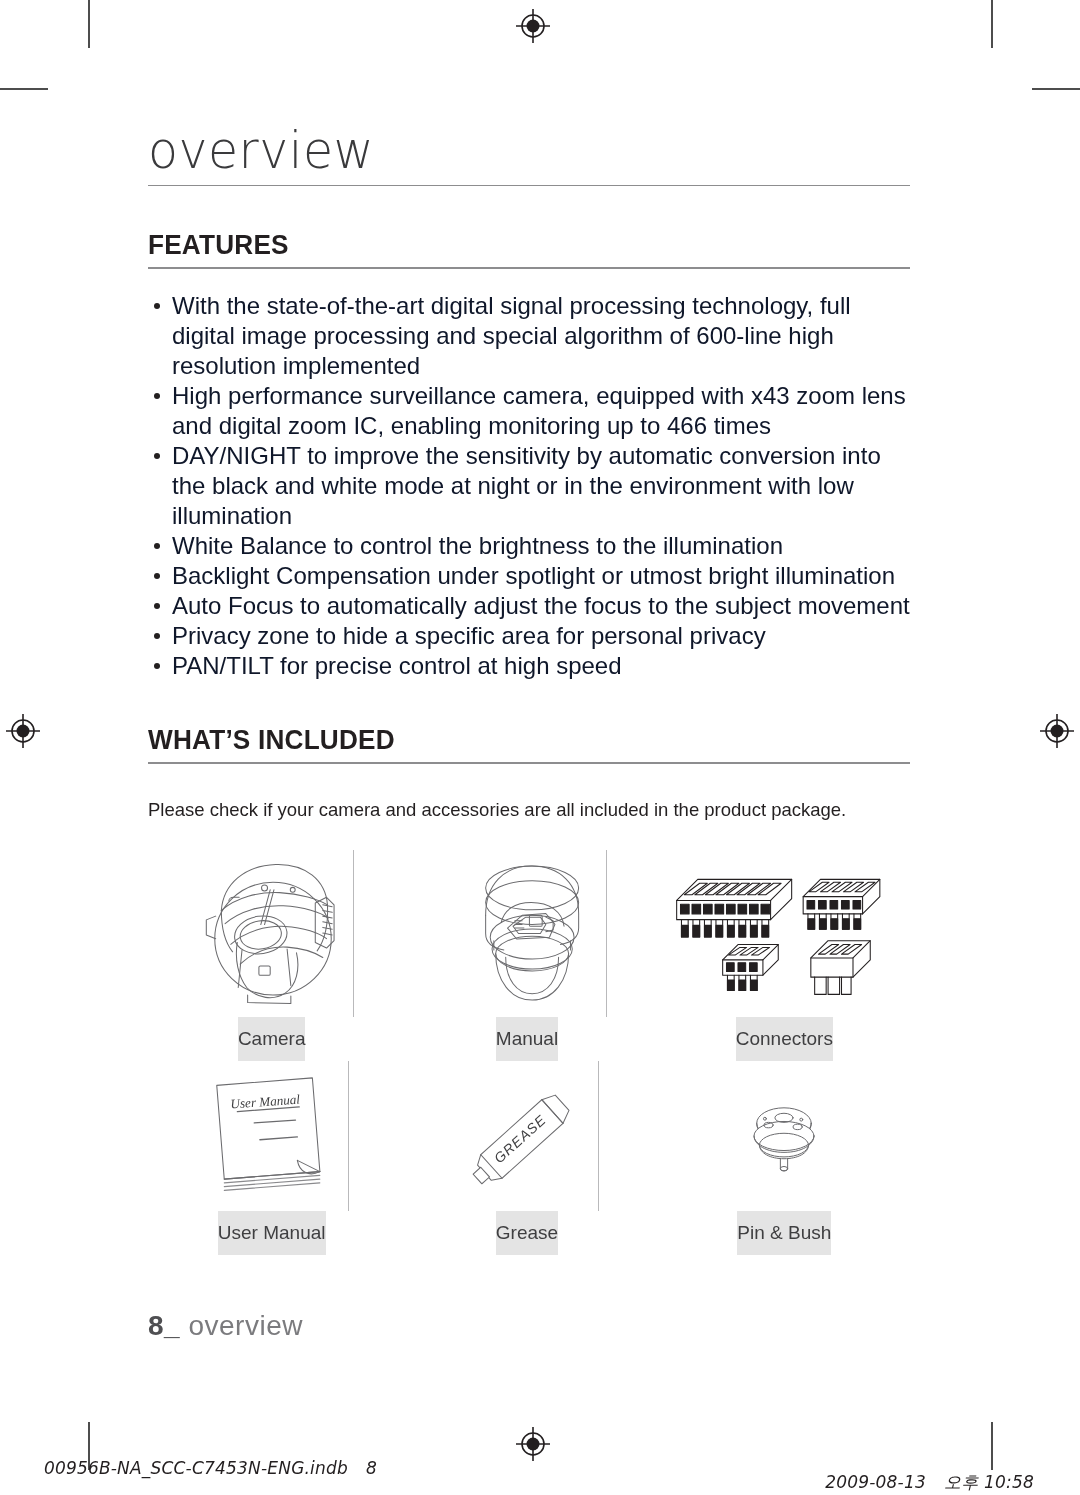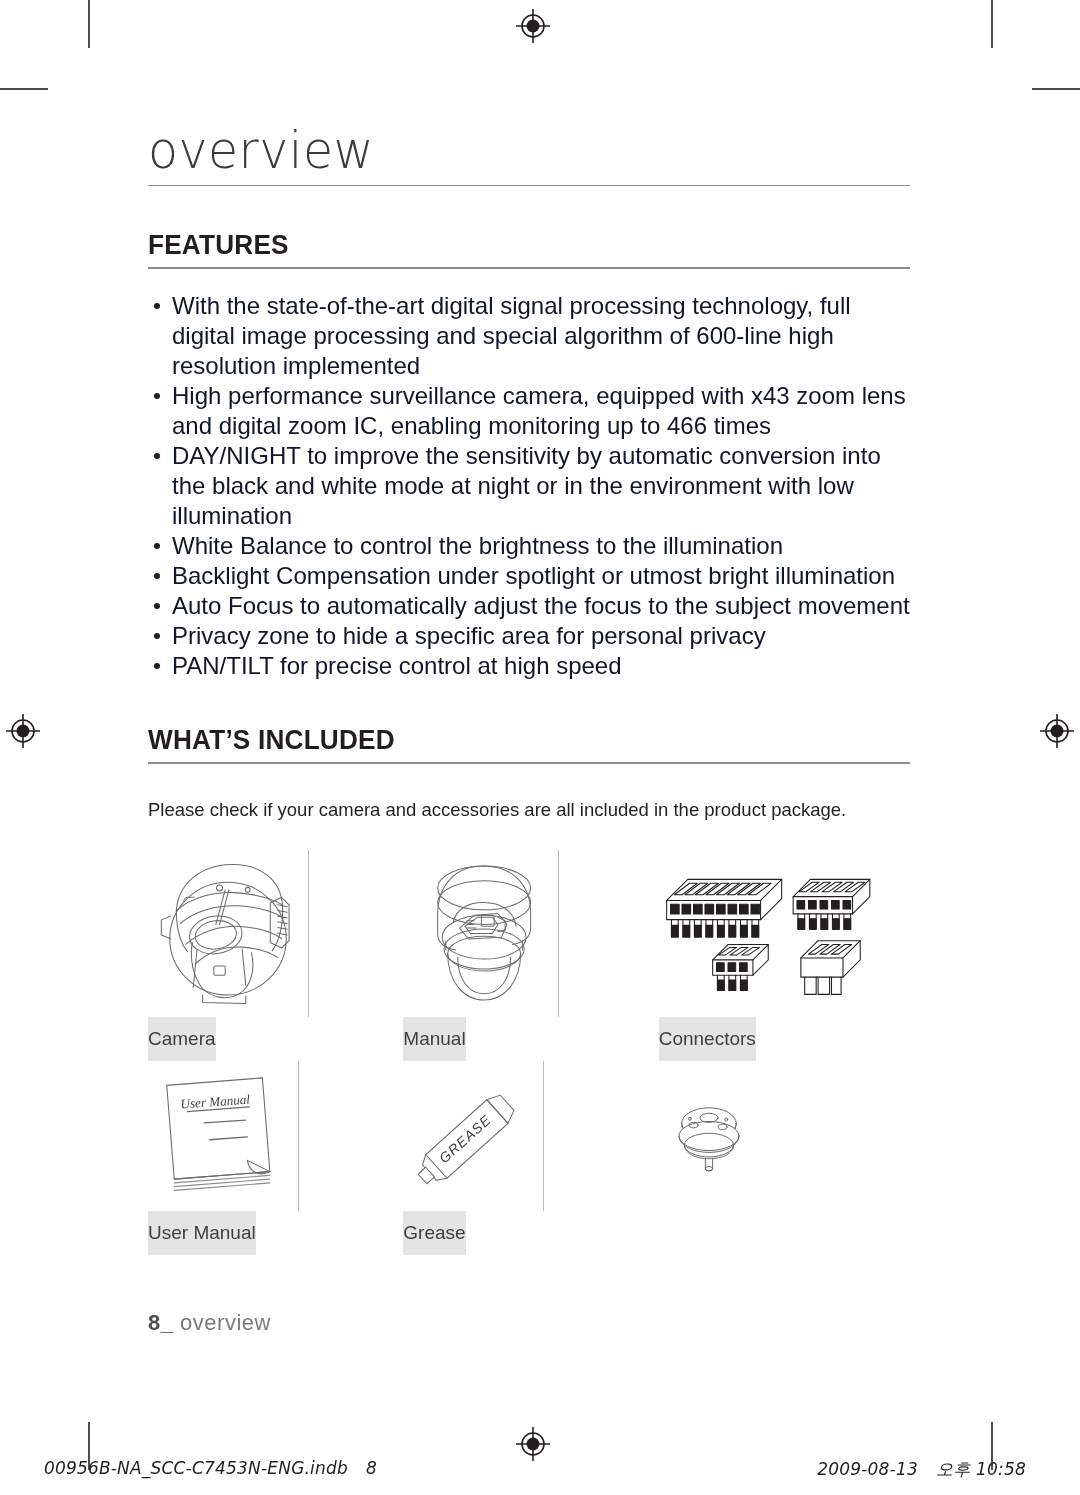--- a/index.html
+++ b/index.html
@@ -106,21 +106,21 @@
   .grid {
     margin-top: 26px;
     display: grid;
     grid-template-columns: 1fr 1fr 1fr;
     column-gap: 4px;
     row-gap: 0px;
   }
   .cell {
     display: flex;
     flex-direction: column;
-    align-items: flex-start;
+    align-items: center;
   }
   .cell-art {
     height: 167px;
     display: flex;
     align-items: center;
     justify-content: center;
     border-right: 1px solid #b9b9bb;
     position: relative;
   }
   .cell:nth-child(3n) .cell-art,
@@ -136,41 +136,41 @@
     border-right: 4px solid #ffffff;
   }
   .cell-art svg { display: block; }
   .row2 .cell-art { height: 150px; }
 
   
   .page-footer {
     position: absolute;
     left: 148px;
     top: 1310px;
-    font-size: 22px;
+    font-size: 28px;
     color: #7b7b7e;
     letter-spacing: 0.5px;
   }
   .page-footer .pg-num {
     font-weight: 700;
     color: #4f4f52;
   }
 
   .print-footer {
     position: absolute;
     top: 1458px;
     font-size: 17px;
     color: #231f20;
     font-family: "DejaVu Sans", sans-serif;
     letter-spacing: 0.2px;
     white-space: nowrap;
     font-style: italic;
   }
   .print-footer.left { left: 44px; }
-  .print-footer.right { right: 54px; }
+  .print-footer.right { right: 46px; margin-top: 13px; }
   .print-footer .gap { display: inline-block; width: 18px; }
 </style>
 </head>
 <body>
 
 <div class="crop-v" style="left:88px;  top:0;     height:48px;"></div>
 <div class="crop-h" style="left:0;     top:88px;  width:48px;"></div>
 <div class="crop-v" style="left:991px; top:0;     height:48px;"></div>
 <div class="crop-h" style="right:0;    top:88px;  width:48px;"></div>
 <div class="crop-v" style="left:88px;  top:1422px;height:48px;"></div>
@@ -466,20 +466,21 @@
             <ellipse cx="55" cy="30" rx="10" ry="5"></ellipse>
             <ellipse cx="38" cy="38" rx="5" ry="3"></ellipse>
             <ellipse cx="70" cy="40" rx="5" ry="3"></ellipse>
             <circle cx="34" cy="31" r="1.6"></circle>
             <circle cx="74" cy="32" r="1.6"></circle>
             <path d="M51 75 L51 86 C51 89 59 89 59 86 L59 75"></path>
             <ellipse cx="55" cy="86" rx="4" ry="2.5"></ellipse>
           </g>
         </svg>
       </div>
+      <div class="cell-label">Pin &amp; Bush</div>
     </div>
 
   </div>
 </div>
 
 <div class="page-footer">
   <span class="pg-num">8_</span>
   <span>overview</span>
 </div>
 

